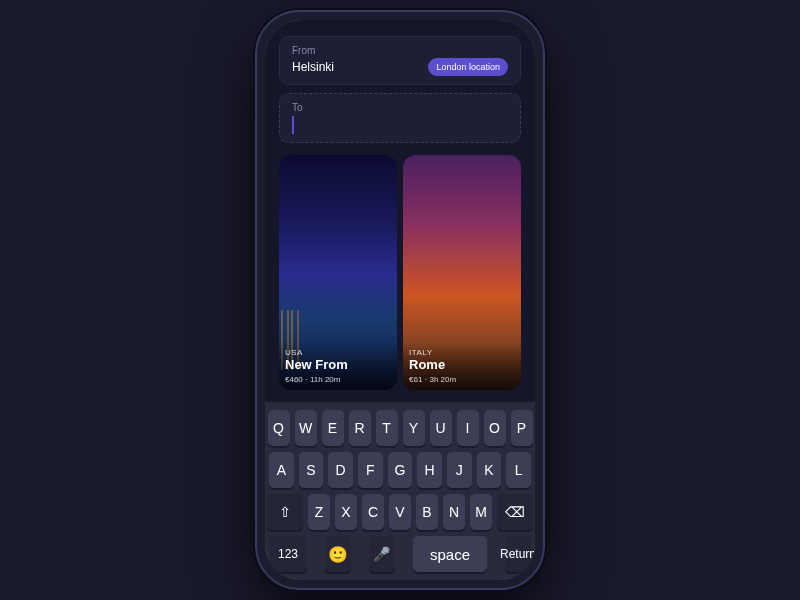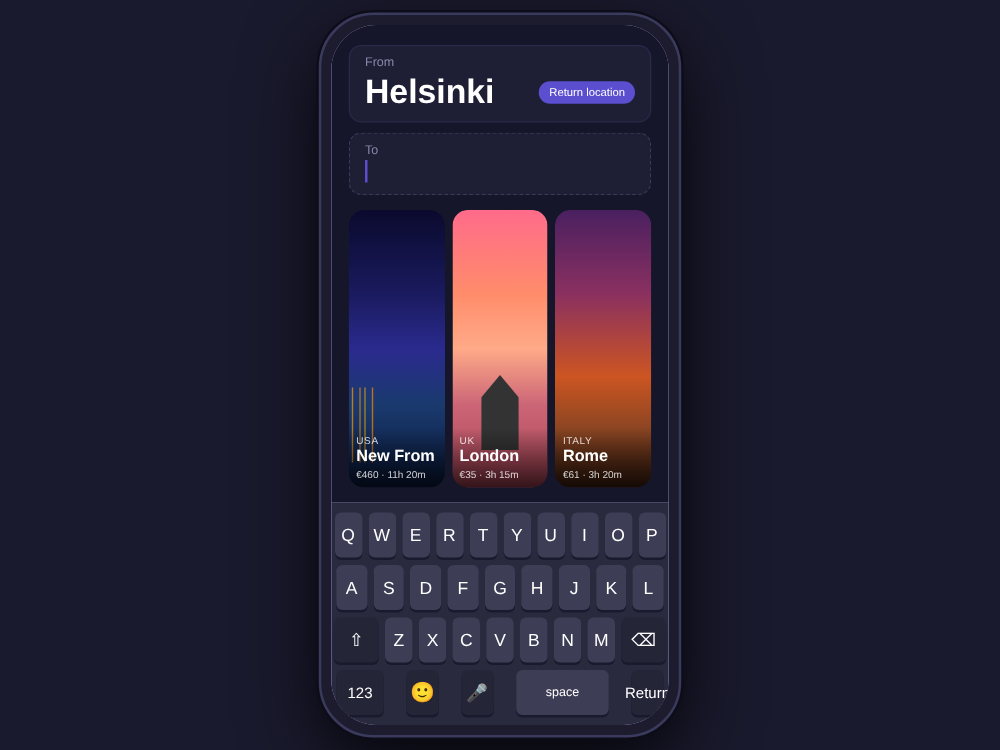--- a/index.html
+++ b/index.html
@@ -21,21 +21,21 @@
       border: 2px solid #3a3a5c;
       box-shadow: 0 0 0 2px #0d0d1a, 0 20px 60px rgba(0,0,0,0.8);
       position: relative;
       overflow: hidden;
       display: flex;
       flex-direction: column;
     }
 
     .phone-screen {
       flex: 1;
-      background: #c4b5fd;
+      background: #4d7c0f;
       display: flex;
       flex-direction: column;
       overflow: hidden;
       margin: 8px;
       border-radius: 36px;
       overflow: hidden;
     }
 
     
     .app-content {
@@ -61,23 +61,23 @@
       margin-bottom: 2px;
     }
 
     .field-row {
       display: flex;
       align-items: center;
       justify-content: space-between;
     }
 
     .field-value {
-      font-size: 27px;
+      font-size: 12px;
       color: #ffffff;
-      font-weight: 700;
+      font-weight: 400;
     }
 
     .current-location-btn {
       background: #5b4fcf;
       color: #ffffff;
       font-size: 9px;
       padding: 4px 8px;
       border-radius: 12px;
       border: none;
       cursor: pointer;
@@ -275,70 +275,62 @@
     .key-mic {
       background: #252538;
       flex: 0 0 34px;
       font-size: 14px;
     }
 
     .key-space {
       background: #3d3d55;
       flex: 1;
       max-width: 120px;
-      font-size: 10px;
+      font-size: 15px;
     }
 
     .key-return {
       background: #252538;
       flex: 0 0 62px;
       font-size: 12px;
     }
   </style>
 </head>
 <body>
 
 <div class="phone-outer">
   <div class="phone-screen">
 
     <div class="app-content">
 
       <div class="field-container">
         <div class="field-label">From</div>
         <div class="field-row">
           <div class="field-value">Helsinki</div>
-          <button class="current-location-btn">Return location</button>
+          <button class="current-location-btn">London location</button>
         </div>
       </div>
 
       <div class="to-field-container">
         <div class="field-label">To</div>
         <span class="cursor"></span>
       </div>
 
       <div class="destinations-section">
         <div class="cards-row">
 
           <div class="destination-card card-ny">
             <div class="card-bg"></div>
             <div class="card-overlay">
               <div class="card-country">USA</div>
               <div class="card-city">New From</div>
               <div class="card-price">€460 · 11h 20m</div>
             </div>
           </div>
 
-          <div class="destination-card card-london">
-            <div class="card-bg"></div>
-            <div class="card-overlay">
-              <div class="card-country">UK</div>
-              <div class="card-city">London</div>
-              <div class="card-price">€35 · 3h 15m</div>
-            </div>
-          </div>
 
           <div class="destination-card card-rome">
             <div class="card-bg"></div>
             <div class="card-overlay">
               <div class="card-country">ITALY</div>
               <div class="card-city">Rome</div>
               <div class="card-price">€61 · 3h 20m</div>
             </div>
           </div>
 

